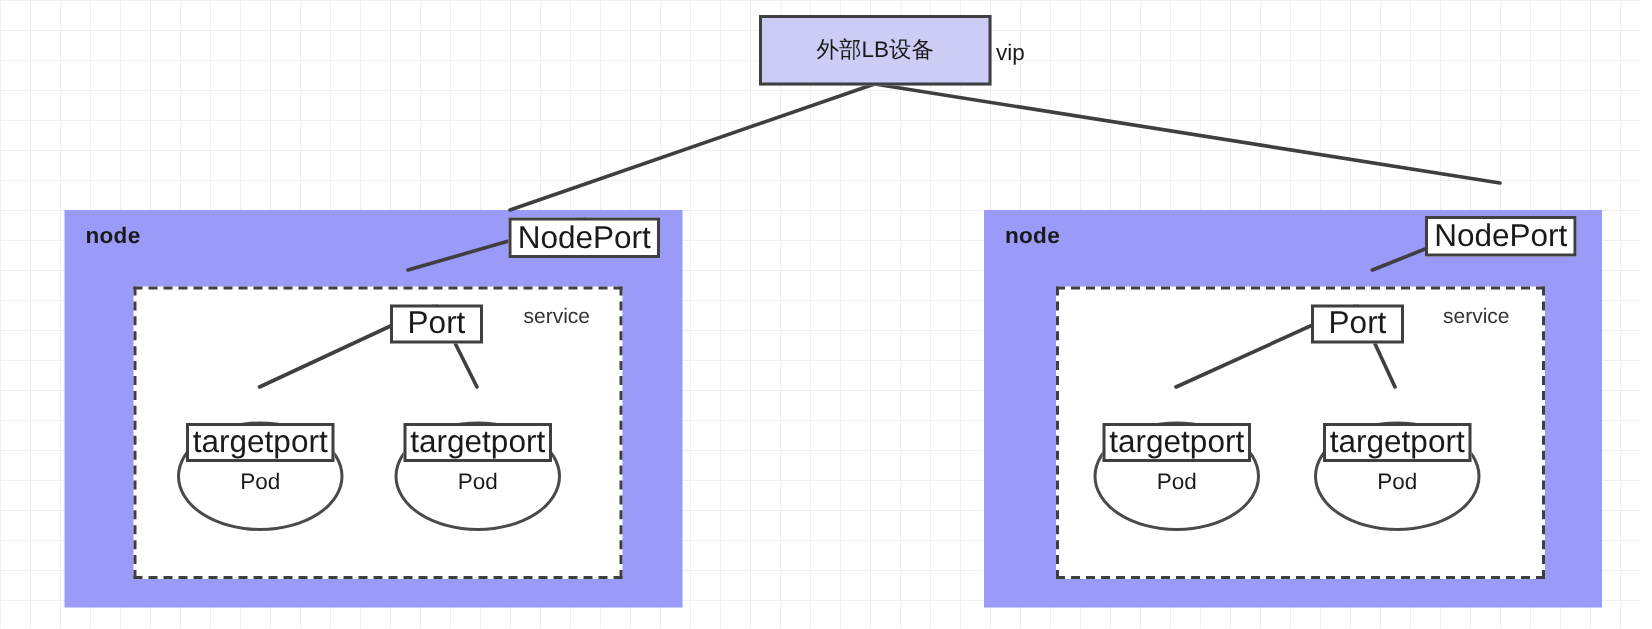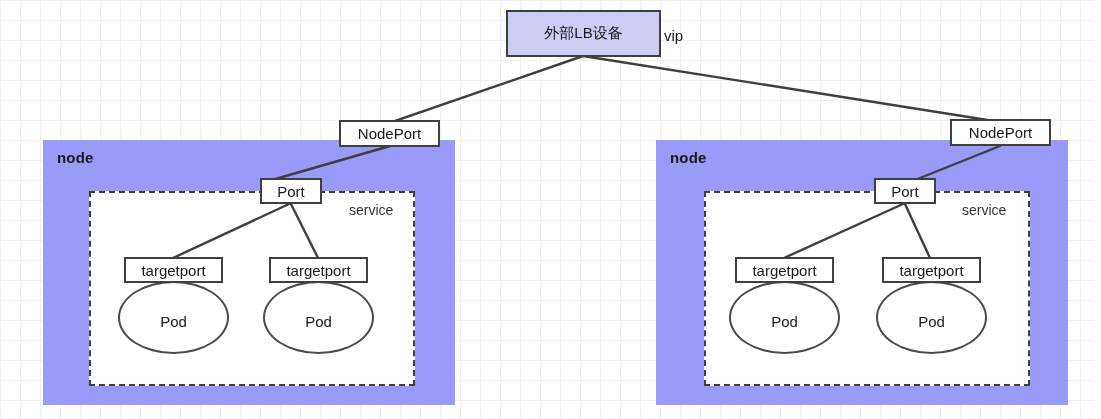--- a/index.html
+++ b/index.html
@@ -59,23 +59,24 @@
   }
 
   .boxnode {
     position: absolute;
     background: #ffffff;
     border: 2px solid #3f3f3f;
     box-sizing: border-box;
     display: flex;
     align-items: center;
     justify-content: center;
-    font-size: 15px;
+    font-size: 21px;
     color: #1a1a1a;
     white-space: nowrap;
+    margin-top: 25px;
   }
 
   .lb-box {
     position: absolute;
     background: #ccccf4;
     border: 2px solid #3f3f3f;
     box-sizing: border-box;
     display: flex;
     align-items: center;
     justify-content: center;

